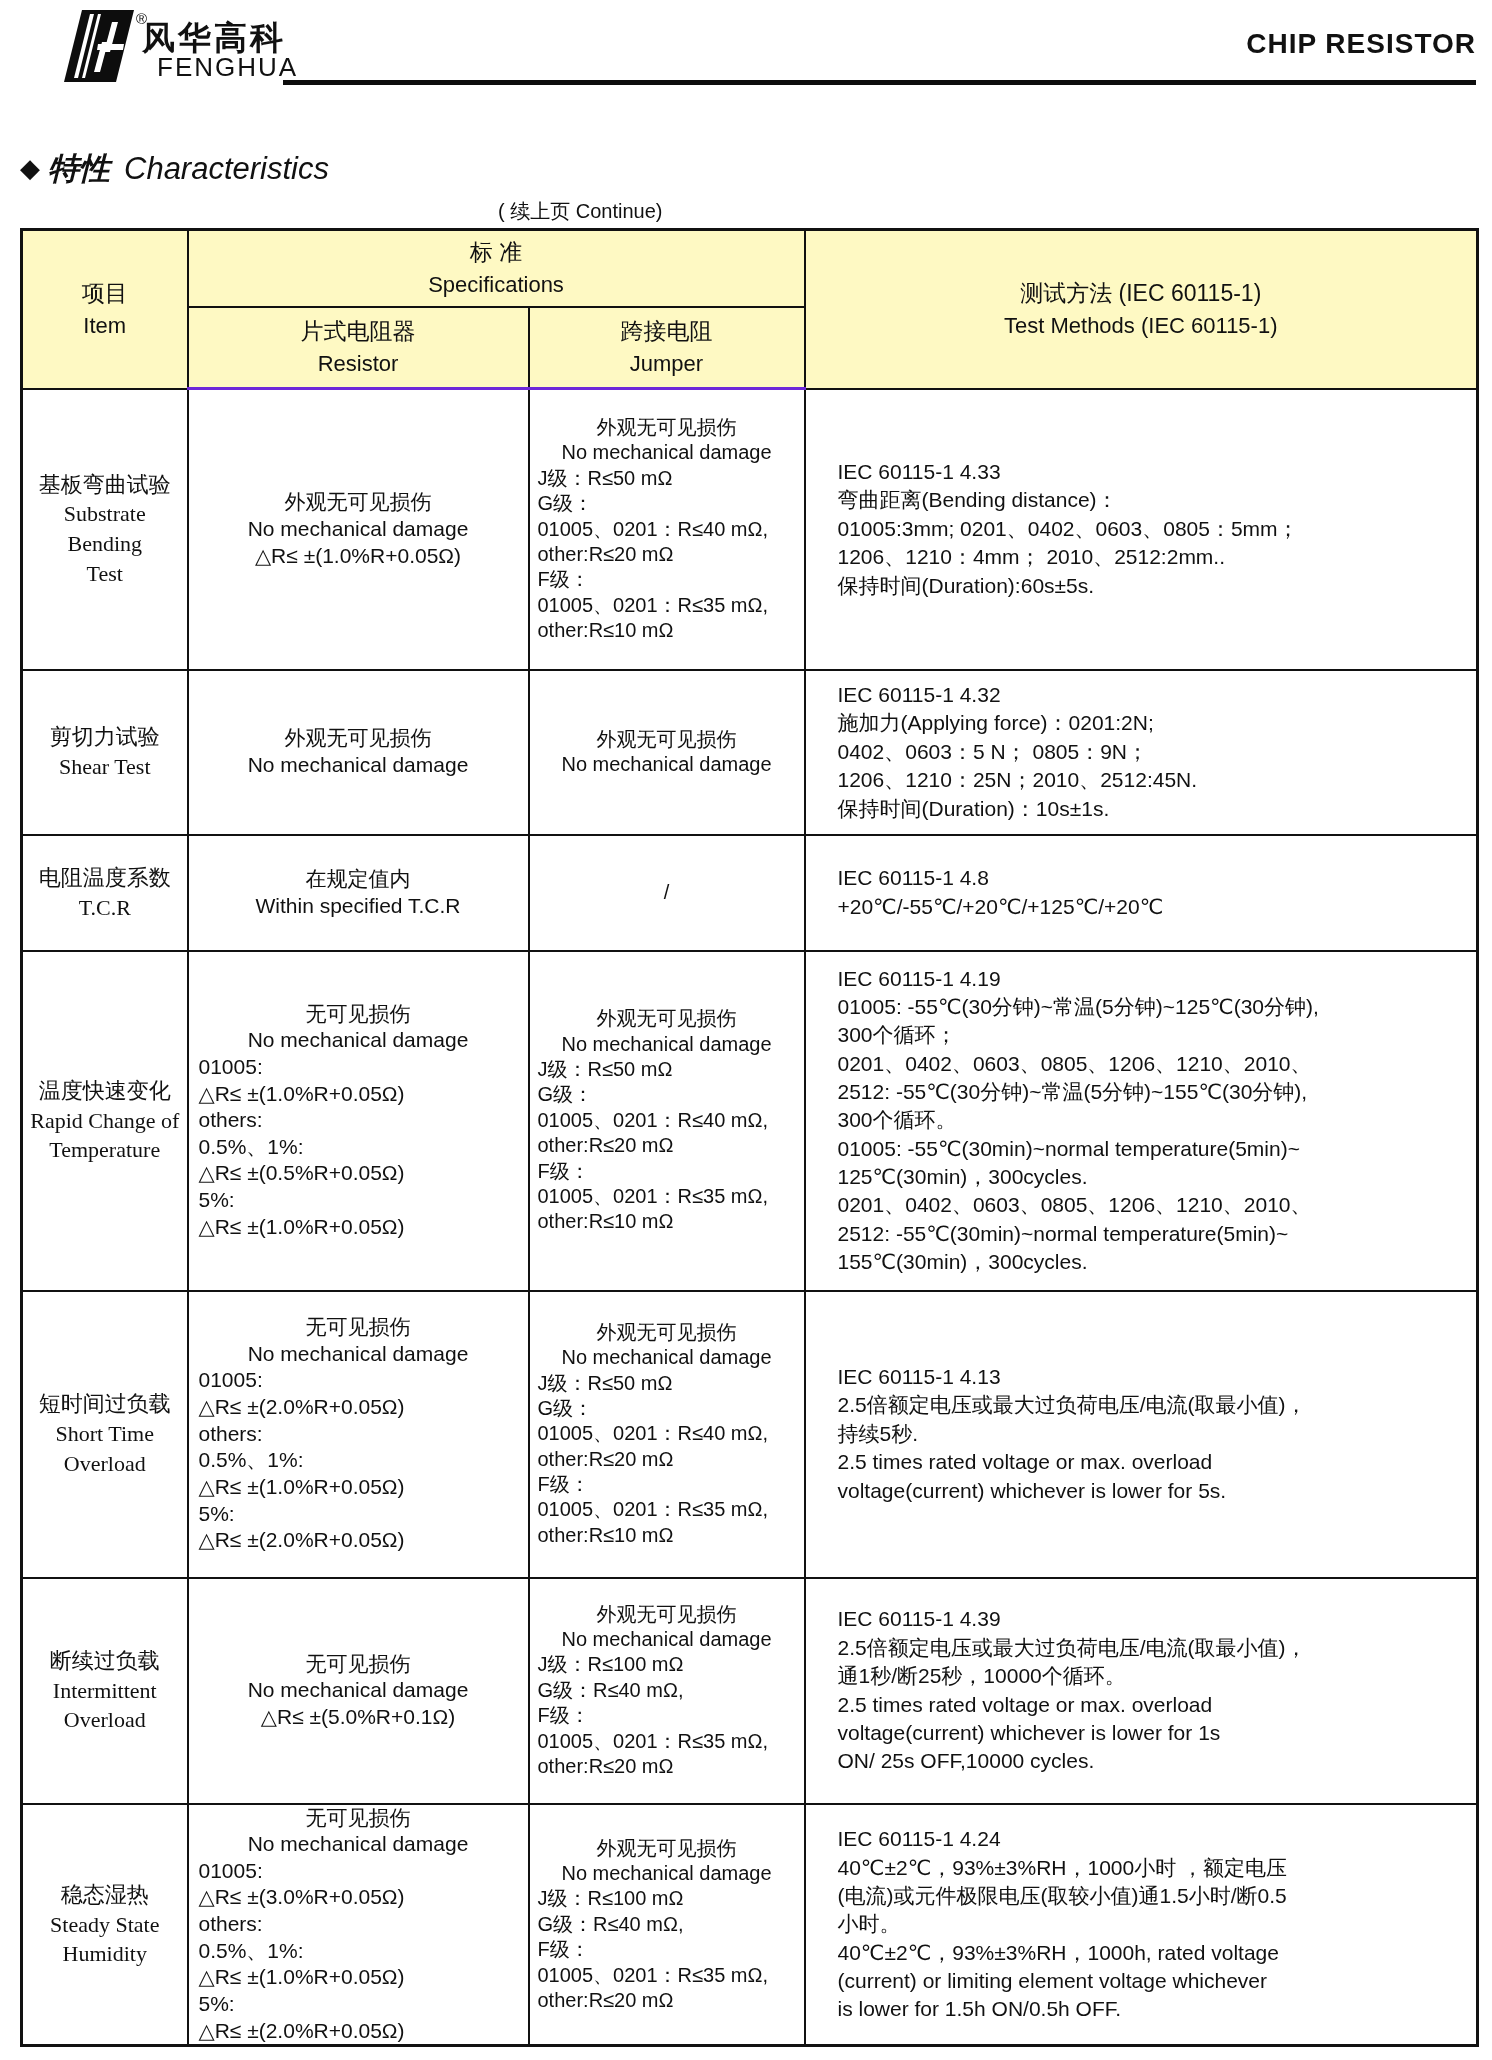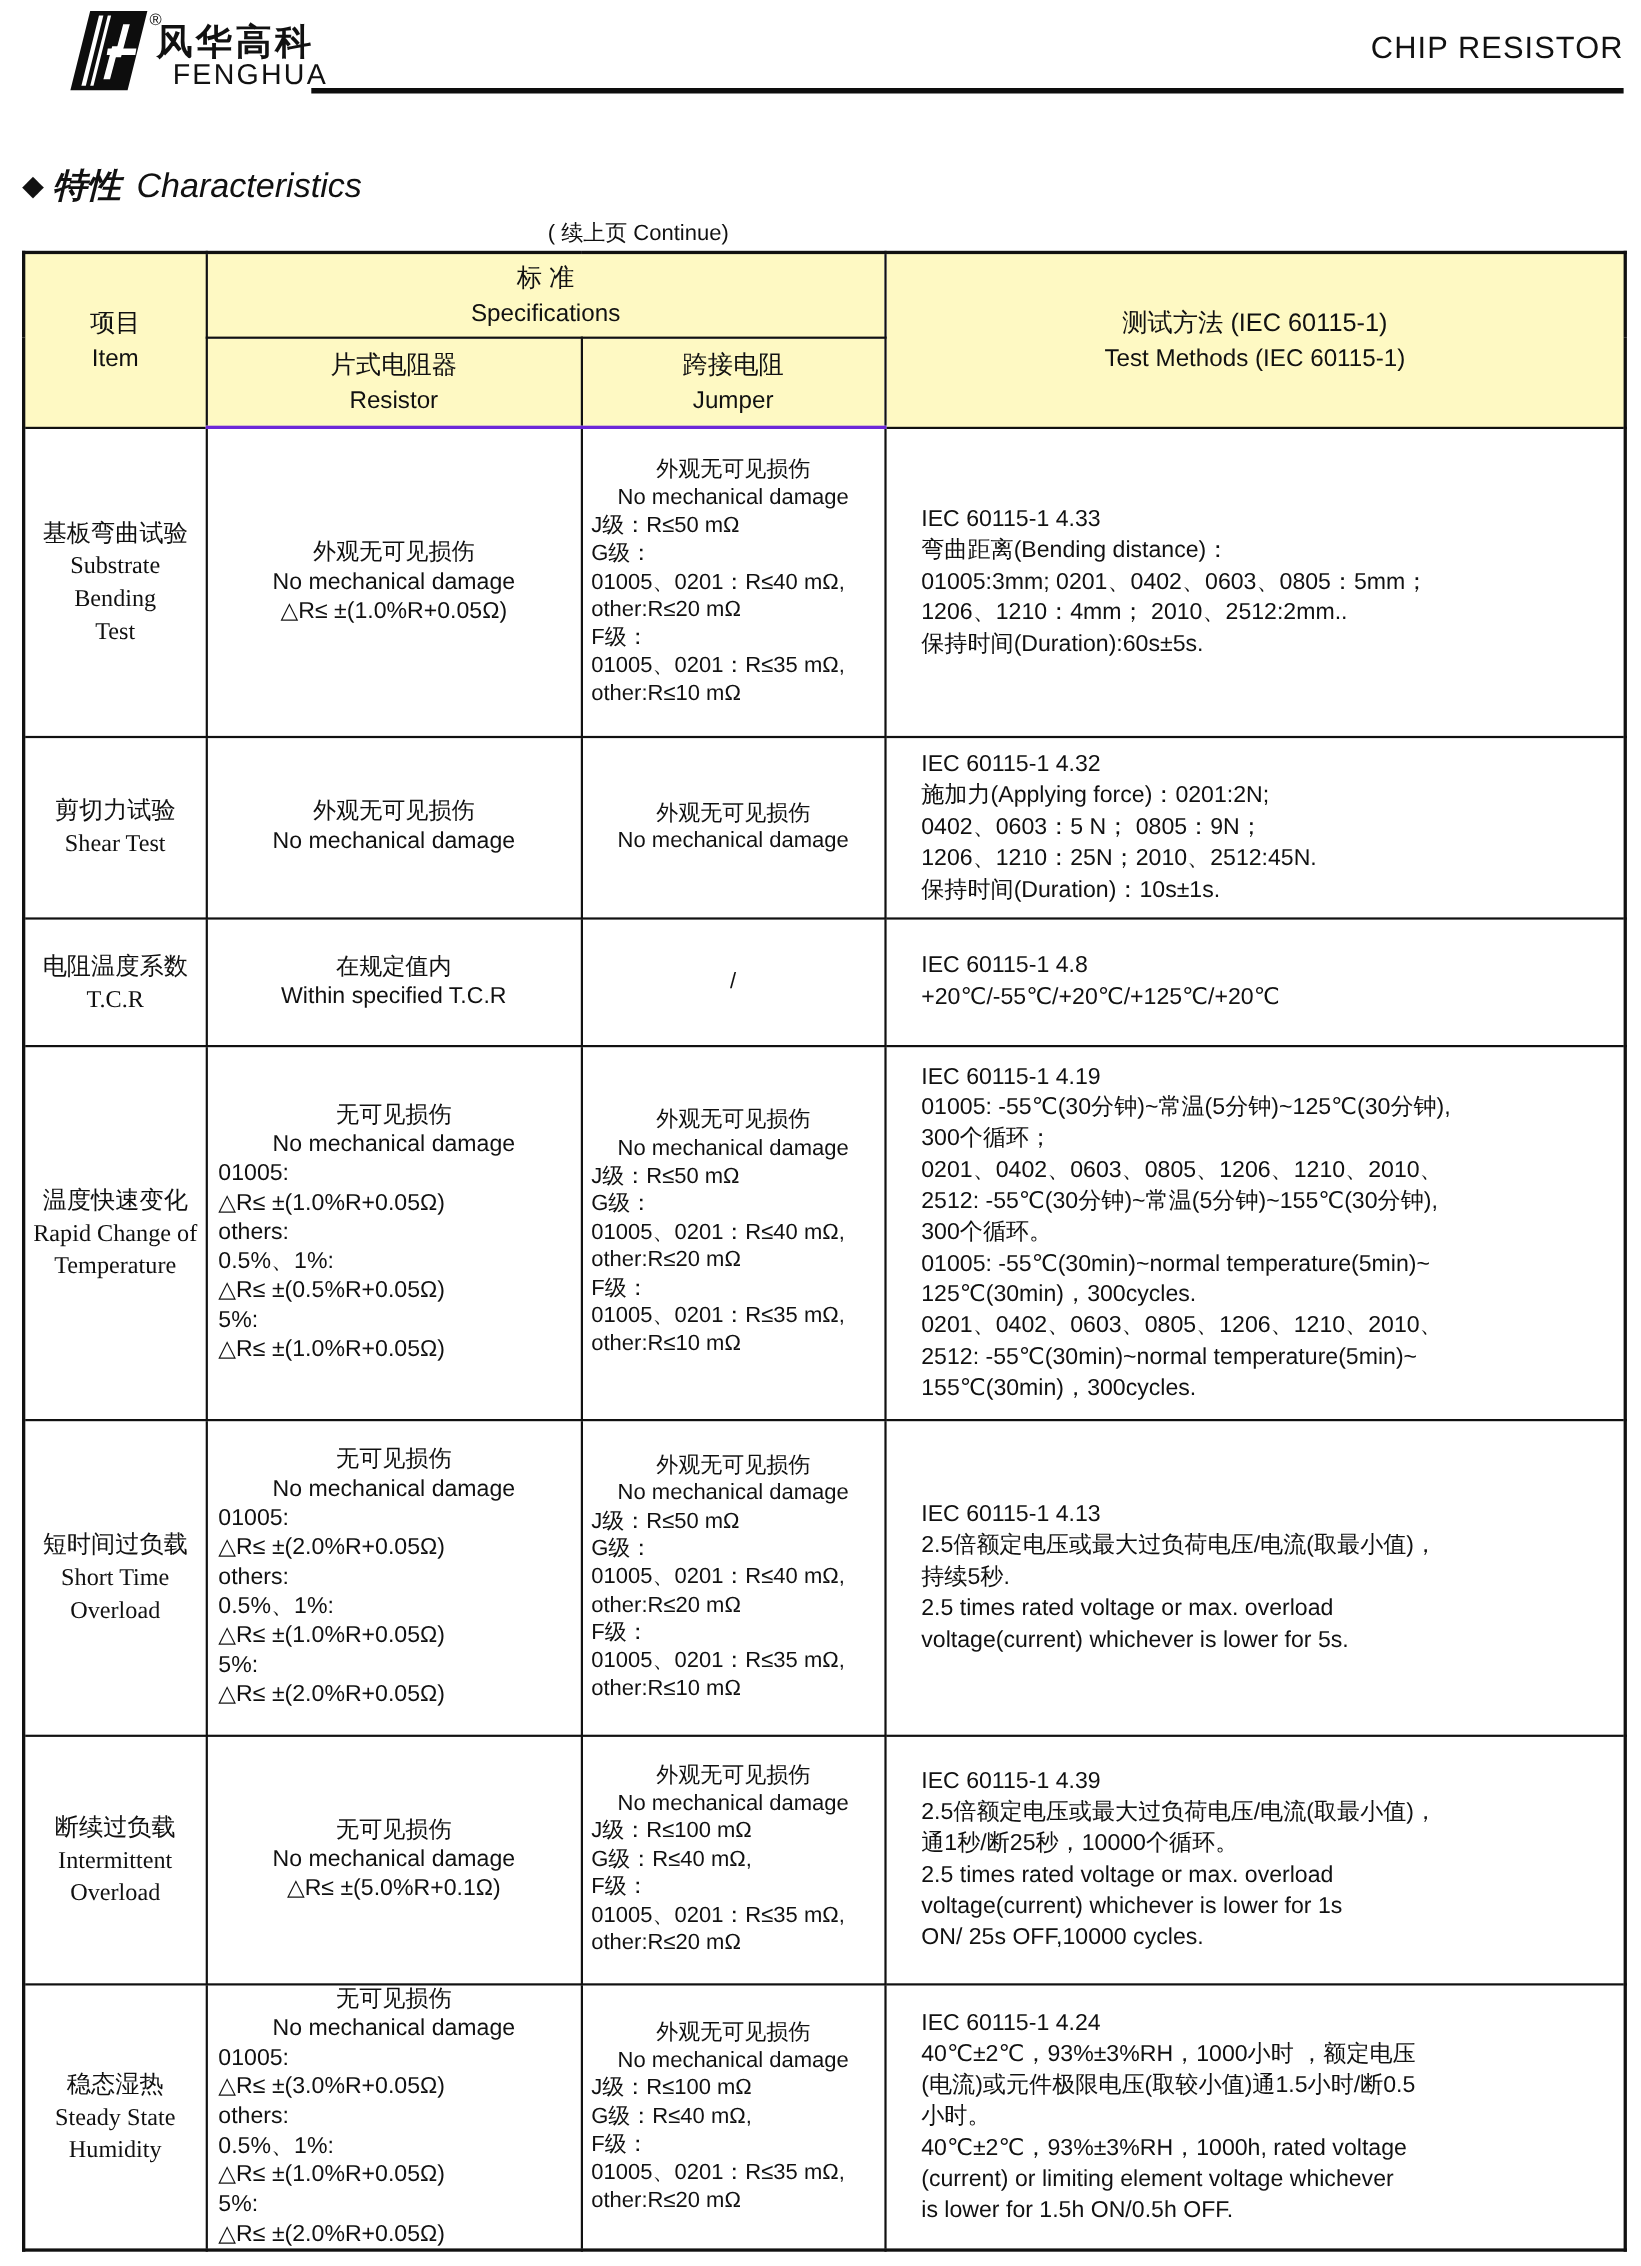--- a/index.html
+++ b/index.html
@@ -6,21 +6,21 @@
   .page{position:relative;width:1492px;height:2060px;background:#ffffff;margin:0 auto;
         font-family:"Liberation Sans","DejaVu Sans",sans-serif;color:#111;overflow:hidden;}
 
   
   .hdr{position:absolute;left:0;top:0;width:100%;height:110px;}
   .logo-mark{position:absolute;left:60px;top:8px;width:78px;height:76px;}
   .reg-mark{position:absolute;left:136px;top:10px;font-size:15px;color:#111;}
   .brand-cn{position:absolute;left:142px;top:16px;font-size:33px;font-weight:bold;letter-spacing:3px;}
   .brand-en{position:absolute;left:157px;top:52px;font-size:26px;font-weight:normal;letter-spacing:2px;}
   .hdr-rule{position:absolute;left:283px;top:80px;width:1193px;height:5px;background:#0d0d0d;}
-  .doc-title{position:absolute;right:16px;top:28px;font-size:28px;font-weight:400;letter-spacing:1px;}
+  .doc-title{position:absolute;right:16px;top:28px;font-size:28px;font-weight:700;letter-spacing:1px;}
 
   
   .sect{position:absolute;left:20px;top:148px;font-size:31px;font-style:italic;}
   .diamond{font-size:26px;vertical-align:2px;margin-right:8px;}
   .sect-cn{font-weight:700;margin-right:14px;}
   .sect-en{font-weight:500;}
   .cont-note{position:absolute;left:498px;top:198px;font-size:20px;}
 
   
   .tblwrap{position:absolute;left:20px;top:228px;}

